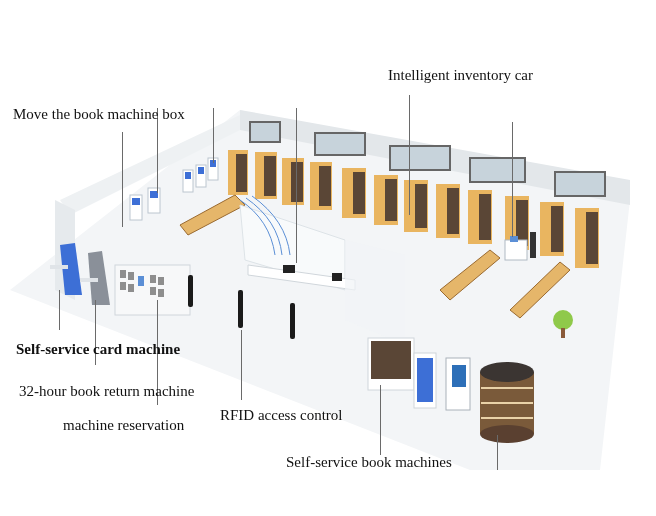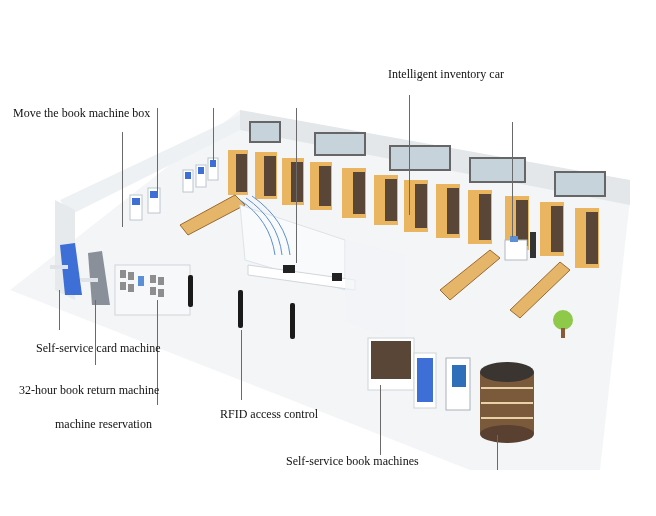--- a/index.html
+++ b/index.html
@@ -1,17 +1,17 @@
 <!DOCTYPE html>
 <html><head>
 <meta charset="utf-8">
 <style>
   html, body { margin:0; padding:0; background:#ffffff; }
   body { width:656px; height:516px; position:relative; overflow:hidden; font-family:"Liberation Serif", serif; }
-  .label { position:absolute; font-size:12px; color:#111; white-space:nowrap; line-height:1; }
+  .label { position:absolute; font-size:15px; color:#111; white-space:nowrap; line-height:1; }
   .leader { position:absolute; width:1px; background:#6a6a6a; }
   svg.scene { position:absolute; left:0; top:0; }
 </style>
 </head>
 <body>
 
 <svg class="scene" width="656" height="516" viewBox="0 0 656 516">
 
   <polygon points="10,290 240,110 630,200 600,470 470,470" fill="#f3f5f7"></polygon>
 
@@ -156,17 +156,17 @@
 <div class="leader" style="left:512px; top:122px; height:115px;"></div>
 <div class="leader" style="left:59px; top:290px; height:40px;"></div>
 <div class="leader" style="left:95px; top:300px; height:65px;"></div>
 <div class="leader" style="left:157px; top:300px; height:105px;"></div>
 <div class="leader" style="left:241px; top:330px; height:70px;"></div>
 <div class="leader" style="left:380px; top:385px; height:70px;"></div>
 <div class="leader" style="left:497px; top:435px; height:35px;"></div>
 
 <div class="label" style="left:13px; top:107px;">Move the book machine box</div>
 <div class="label" style="left:388px; top:68px;">Intelligent inventory car</div>
-<div class="label" style="left:36px; top:342px;">Self-service card machine</div>
+<div class="label" style="left:16px; top:342px;font-weight:bold;">Self-service card machine</div>
 <div class="label" style="left:19px; top:384px;">32-hour book return machine</div>
-<div class="label" style="left:55px; top:418px;">machine reservation</div>
+<div class="label" style="left:63px; top:418px;">machine reservation</div>
 <div class="label" style="left:220px; top:408px;">RFID access control</div>
 <div class="label" style="left:286px; top:455px;text-align:center;">Self-service book machines</div>
 
 </body></html>

